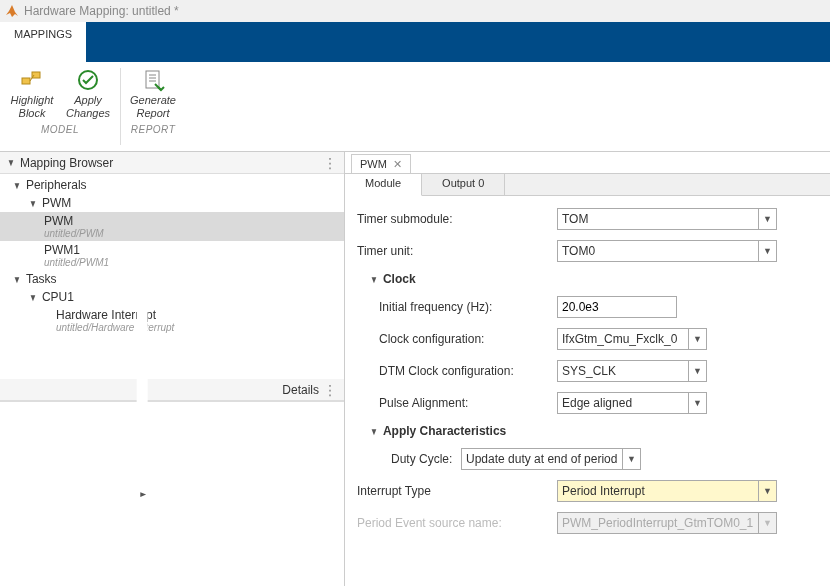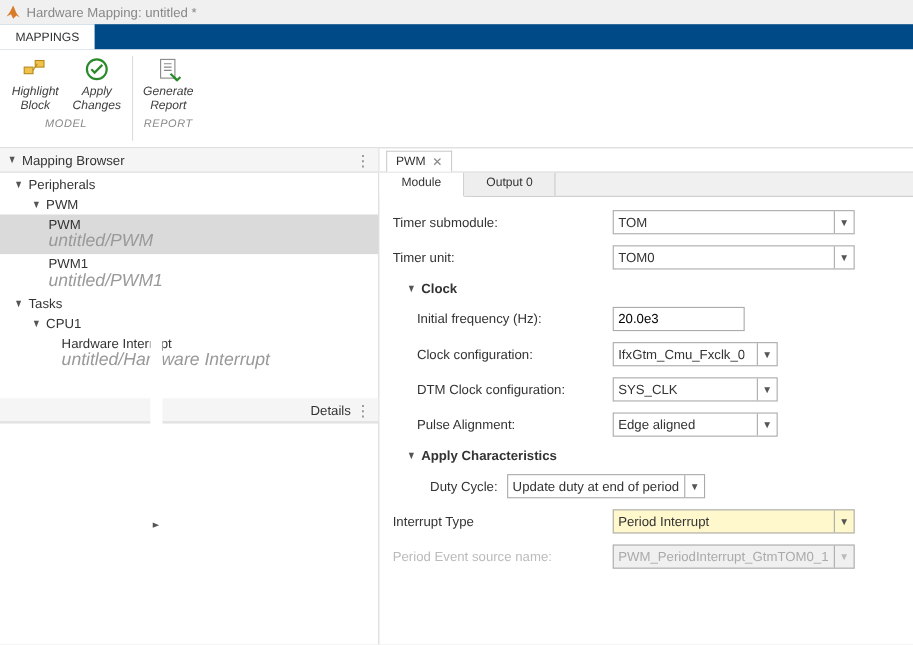--- a/index.html
+++ b/index.html
@@ -2,21 +2,21 @@
 <html><head>
 <meta charset="utf-8">
 <style>
 * { box-sizing: border-box; margin: 0; padding: 0; font-family: "Segoe UI", Arial, sans-serif; }
 body { width: 830px; height: 586px; background: #f0f0f0; overflow: hidden; font-size: 12px; color: #333; }
 
 .titlebar { height: 22px; background: #f0f0f0; display: flex; align-items: center; padding: 0 4px; gap: 4px; }
 .titlebar .logo { width: 16px; height: 16px; }
 .titlebar .title { color: #888; font-size: 12px; }
 
-.ribbon-strip { height: 23px; background: #004b87; display: flex; }
+.ribbon-strip { height: 40px; background: #004b87; display: flex; }
 .ribbon-tab { background: #fff; padding: 4px 14px; font-size: 11px; color: #333; border-top: 2px solid transparent; }
 
 .toolbar { height: 90px; background: #fff; border-bottom: 1px solid #ccc; display: flex; }
 .toolbar-group { padding: 4px 6px 2px; display: flex; flex-direction: column; align-items: center; font-style: italic; }
 .toolbar-group .btns { display: flex; gap: 4px; }
 .toolbar-btn { width: 52px; display: flex; flex-direction: column; align-items: center; gap: 2px; padding: 2px; cursor: pointer; }
 .toolbar-btn .icon { width: 24px; height: 24px; }
 .toolbar-btn .lbl { font-size: 11px; text-align: center; line-height: 1.2; color: #404040; }
 .toolbar-group .group-lbl { font-size: 10px; color: #888; margin-top: 2px; letter-spacing: 0.5px; }
 .toolbar-sep { width: 1px; background: #ddd; margin: 6px 0; }
@@ -28,21 +28,21 @@
 .panel-hdr { height: 22px; background: #f5f5f5; border-bottom: 1px solid #ddd; display: flex; align-items: center; padding: 0 6px; gap: 4px; }
 .tw { font-size: 10px; color: #555; display: inline-block; transform: scaleX(0.8); cursor: pointer; }
 .tw.right { transform: rotate(-90deg) scaleX(0.8); }
 .panel-hdr .name { font-size: 12px; color: #333; }
 .panel-hdr .dots { margin-left: auto; color: #888; font-size: 14px; letter-spacing: 1px; cursor: pointer; }
 
 .tree { flex: 1; overflow: auto; padding: 2px 0; }
 .tree-item { padding: 2px 6px; display: flex; align-items: center; gap: 4px; }
 .tree-item.sel { background: #dadada; }
 .tree-label { cursor: pointer; }
-.tree-sub { font-style: italic; color: #999; font-size: 16px; margin-left: 0; }
+.tree-sub { font-style: italic; color: #999; font-size: 10px; margin-left: 0; }
 .i1 { padding-left: 12px; } .i2 { padding-left: 28px; } .i3 { padding-left: 44px; } .i3b { padding-left: 56px; }
 
 .details-body { flex: 1; border-top: 1px solid #ddd; }
 
 .doc-tabs { height: 22px; border-bottom: 1px solid #ccc; display: flex; padding-left: 6px; padding-top: 2px; }
 .doc-tab { padding: 2px 8px; border: 1px solid #ccc; border-bottom: none; background: #fff; font-size: 11px; display: flex; align-items: center; gap: 6px; }
 .doc-tab .x { color: #888; cursor: pointer; font-size: 11px; }
 
 .sub-tabs { height: 22px; border-bottom: 1px solid #ccc; display: flex; background: #f0f0f0; }
 .sub-tab { padding: 3px 20px; font-size: 11px; border-right: 1px solid #ccc; cursor: pointer; background: #eee; }

